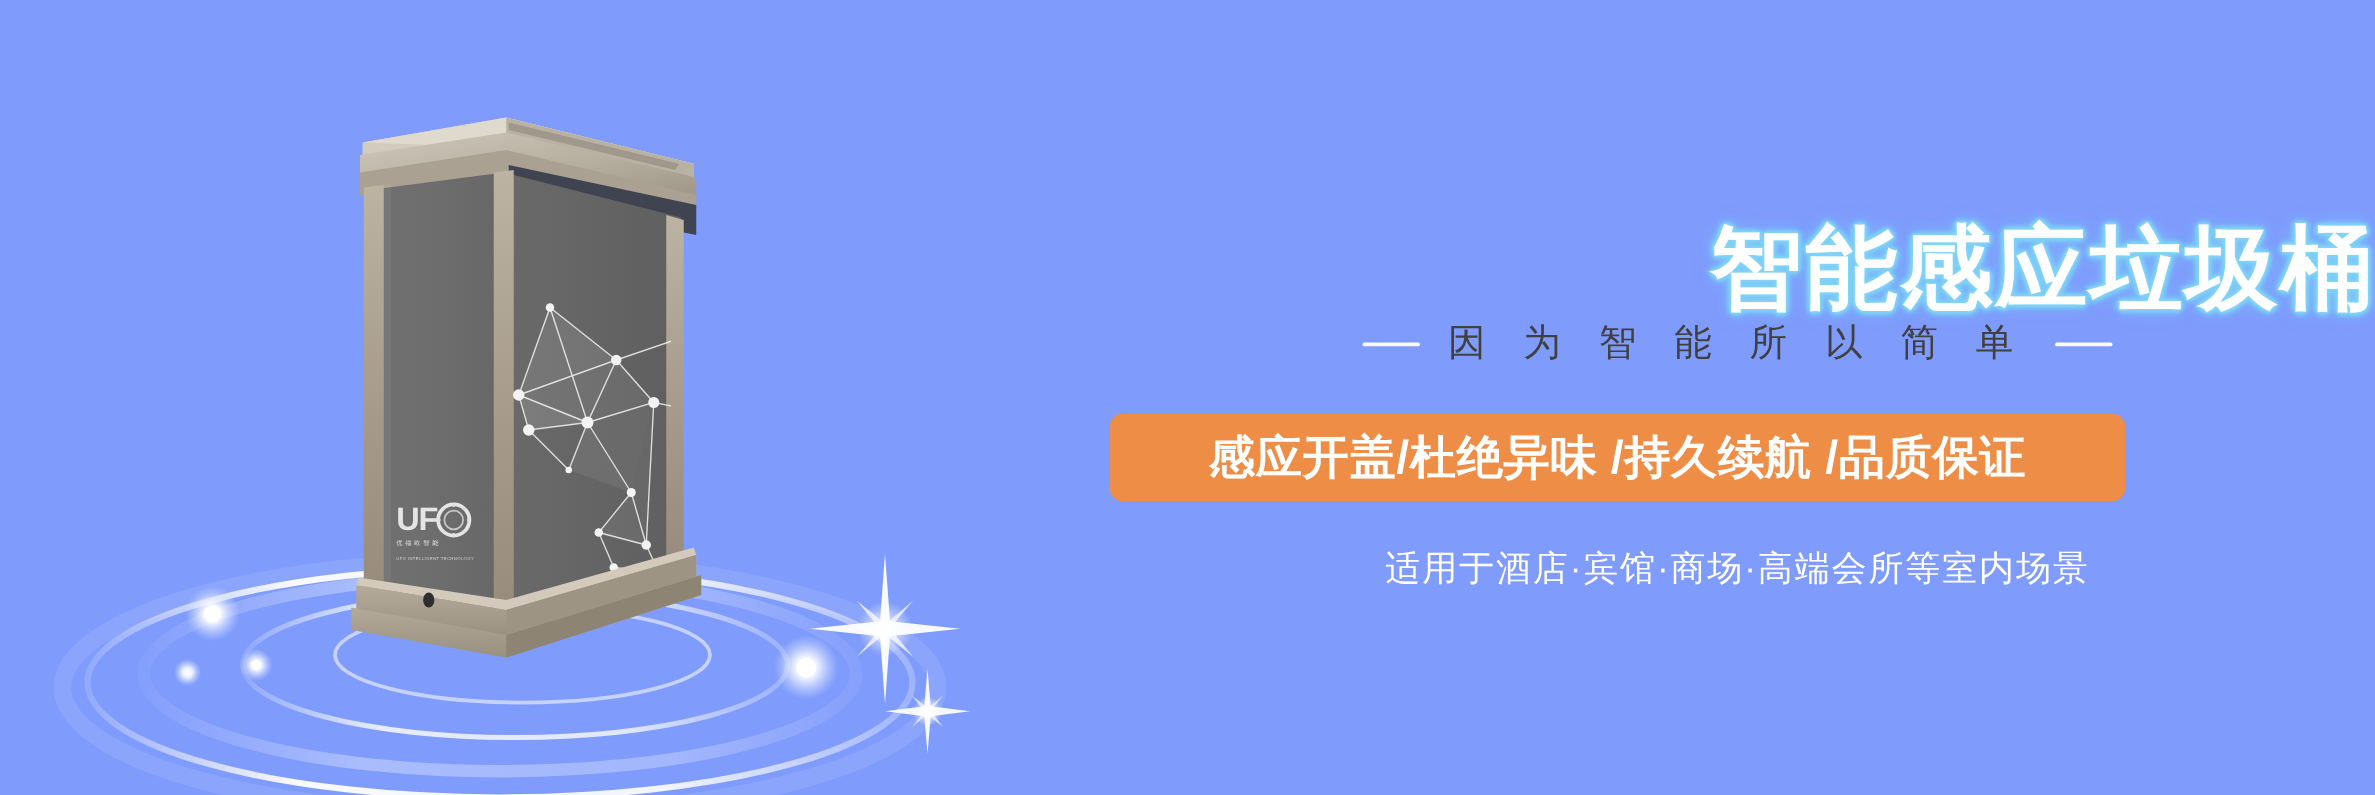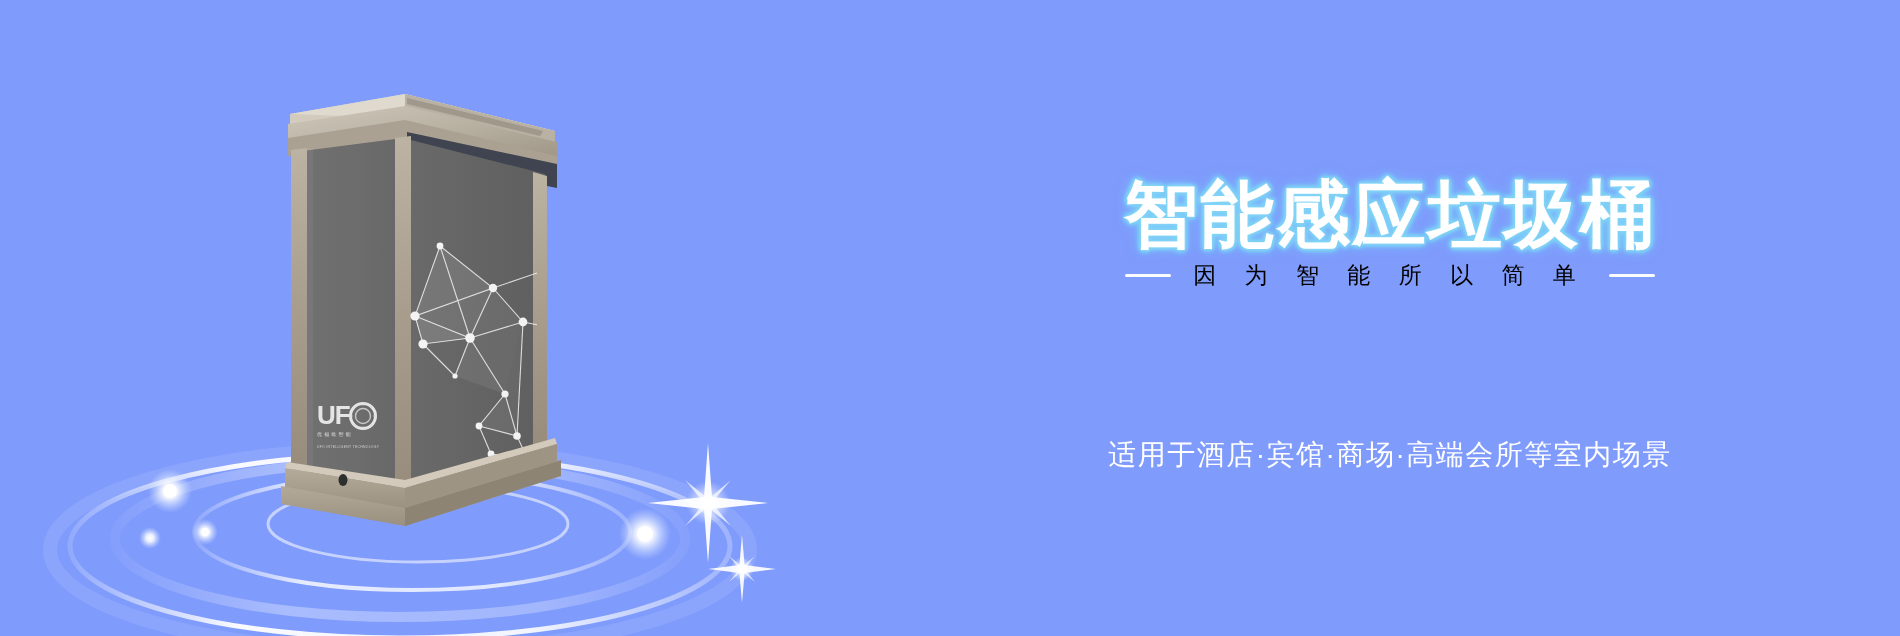--- a/index.html
+++ b/index.html
@@ -54,21 +54,21 @@
     left: 880px;
     top: 0;
     width: 1020px;
     height: 636px;
   }
   #main-title {
     position: absolute;
     left: 0;
     top: 122px;
     width: 1020px;
-    text-align: center;
+    text-align: right;
     font-size: 74px;
     line-height: 86px;
     font-weight: bold;
     color: #ffffff;
     letter-spacing: 2px;
     text-shadow:
        0 0  2px #8fd8f7,
        0 0  6px #7fd2f6,
        2px 0 4px #7fd2f6,
       -2px 0 4px #7fd2f6,
@@ -89,23 +89,23 @@
   }
   .sub-dash {
     display: block;
     width: 46px;
     height: 3px;
     background: #ffffff;
     border-radius: 2px;
     opacity: .97;
   }
   #subtitle-text {
-    font-size: 23px;
+    font-size: 30px;
     line-height: 34px;
-    color: #000000;
+    color: #404040;
     letter-spacing: 11px;
     white-space: nowrap;
     font-weight: normal;
   }
   #feature-badge {
     position: absolute;
     left: 8px;
     top: 331px;
     width: 812px;
     height: 70px;
@@ -356,17 +356,20 @@
   <div id="text-block">
 
     <h1 id="main-title">智能感应垃圾桶</h1>
 
     <div id="subtitle-row">
       <span class="sub-dash"></span>
       <span id="subtitle-text">因 为 智 能  所 以 简 单</span>
       <span class="sub-dash"></span>
     </div>
 
+    <div id="feature-badge">
+      <span id="feature-badge-text">感应开盖/杜绝异味 /持久续航 /品质保证</span>
+    </div>
 
     <div id="scene-note">适用于酒店·宾馆·商场·高端会所等室内场景</div>
   </div>
 
 </div>
 
 </body></html>

